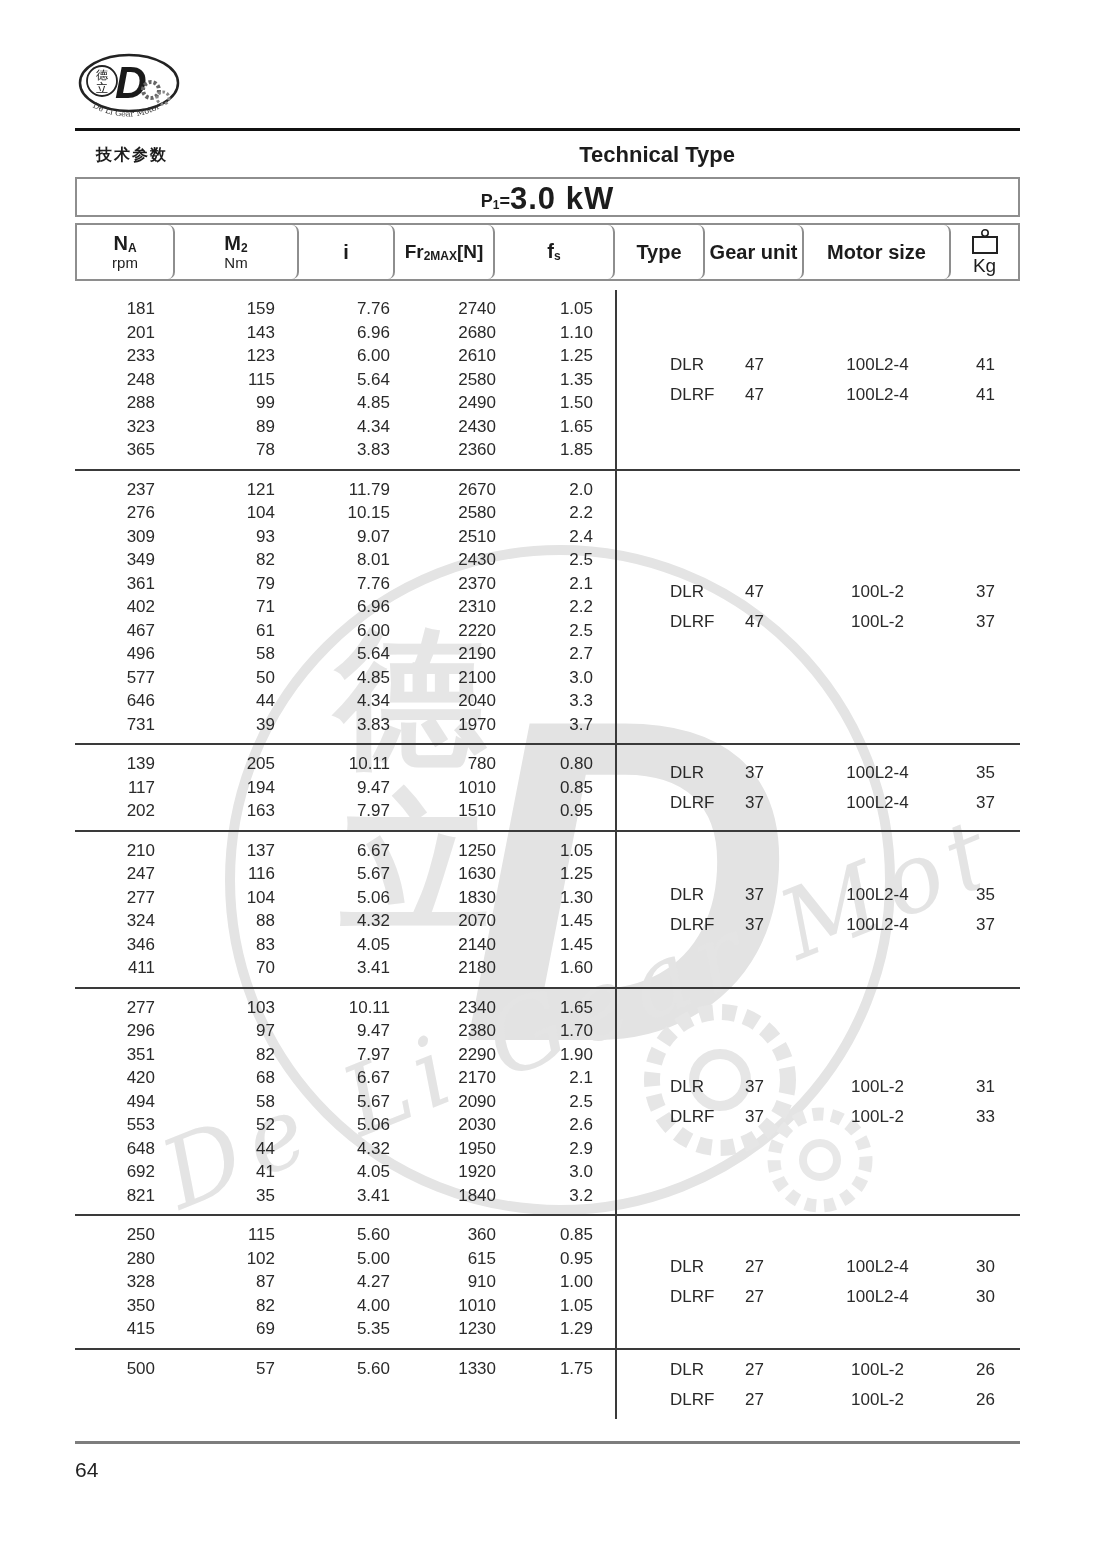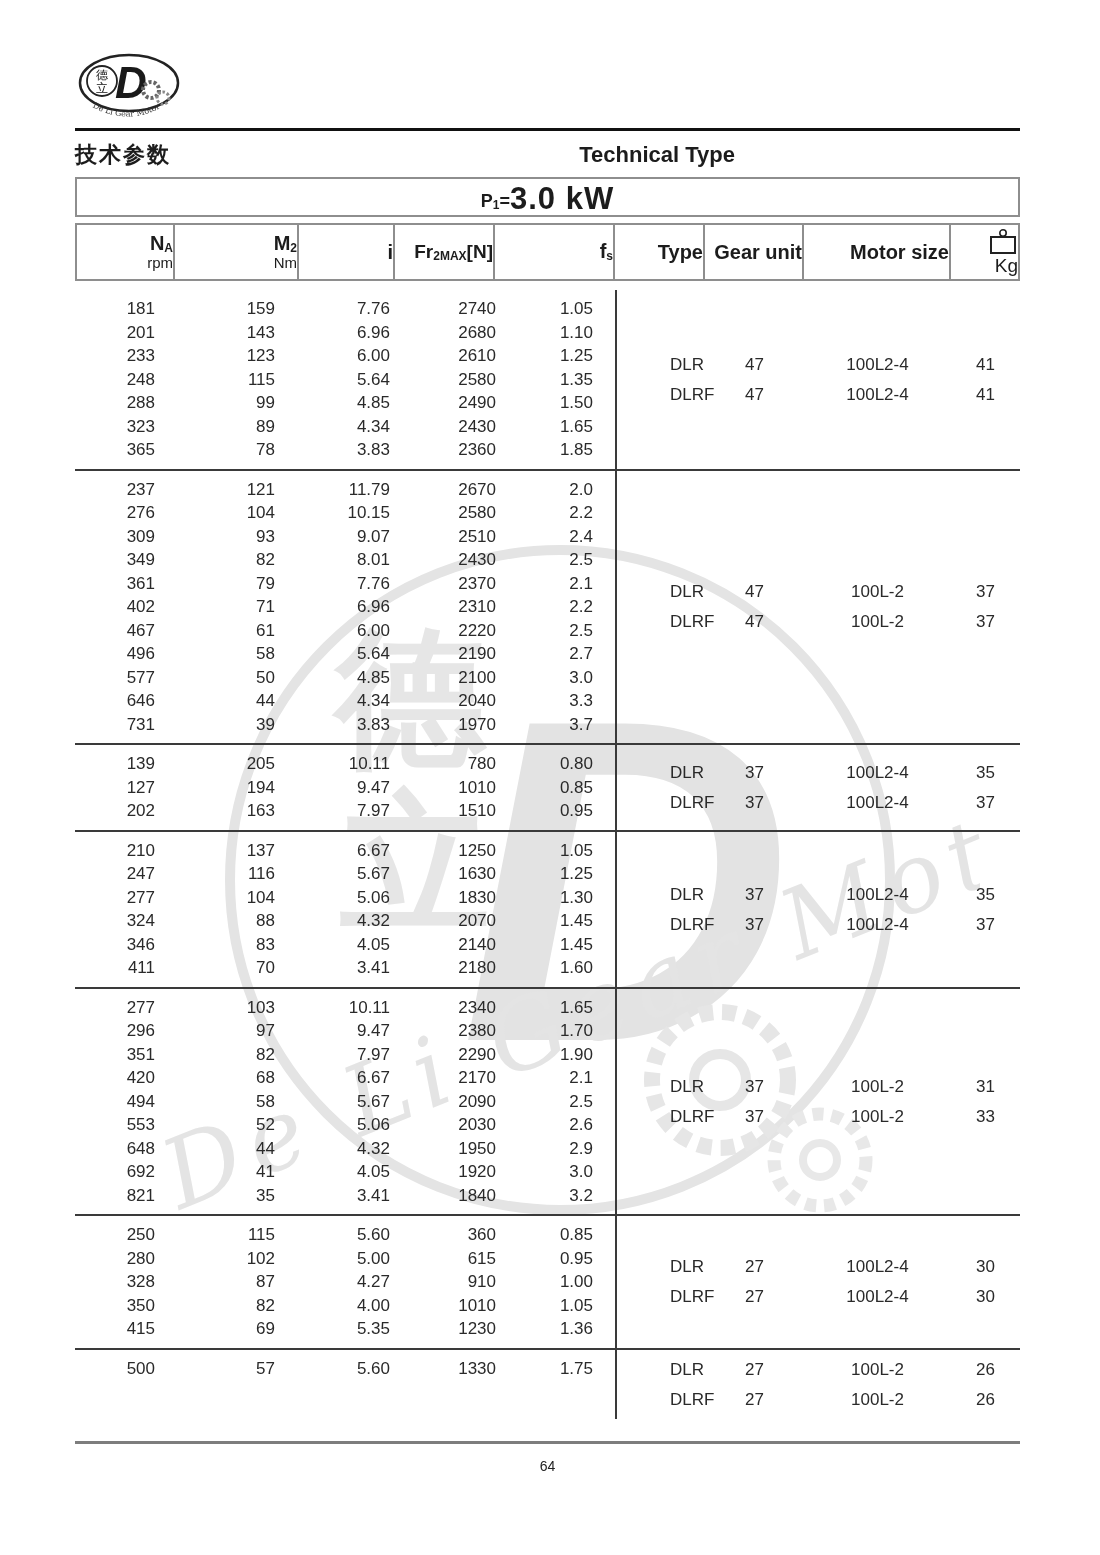--- a/index.html
+++ b/index.html
@@ -20,43 +20,43 @@
   .brand-header{display:flex;align-items:center;gap:28px;padding-top:50px;height:78px;position:relative;z-index:2;}
   .brand-title{
     font-family:"DejaVu Serif", serif;
     font-size:40px;font-weight:700;letter-spacing:16px;color:#151515;
     padding-bottom:6px;
   }
   .top-rule{height:3px;background:#111111;margin-top:0;position:relative;z-index:2;}
 
   
   .titles-row{display:flex;align-items:center;margin-top:12px;height:24px;position:relative;z-index:2;}
-  .title-cn{font-size:22px;font-weight:600;letter-spacing:2px;}
+  .title-cn{font-size:16px;font-weight:600;letter-spacing:2px;margin-left:21px;}
   .title-en{font-size:22px;font-weight:700;margin-left:auto;margin-right:285px;}
 
   
   .power-box{
     margin-top:10px;height:40px;border:2px solid #8e8e8e;box-sizing:border-box;
     display:flex;align-items:baseline;justify-content:center;
     position:relative;z-index:2;background:transparent;
   }
   .p-small{font-size:18px;font-weight:700;align-self:center;margin-top:8px;}
   .p-small sub{font-size:12px;vertical-align:-2px;}
   .p-big{font-size:31px;font-weight:700;align-self:center;margin-top:4px;letter-spacing:1px;}
 
   
   .cols-header{
     margin-top:6px;height:58px;border:2px solid #8e8e8e;box-sizing:border-box;
     display:grid;grid-template-columns:98px 124px 96px 100px 120px 90px 99px 147px auto;
     position:relative;z-index:2;
   }
   .hcell{
     border-right:2px solid #8e8e8e;
-    display:flex;flex-direction:column;align-items:flex-end;justify-content:center;
-    font-weight:700;font-size:20px;line-height:1.05;
+    display:flex;flex-direction:column;align-items:center;justify-content:center;
+    font-weight:700;font-size:20px;line-height:1.05;border-radius:7px;
   }
   .hcell:last-child{border-right:none;}
   .h-unit{font-size:15px;font-weight:400;margin-top:1px;}
   .hsub{font-size:12px;vertical-align:-2px;font-weight:700;}
   .h-kg{font-size:19px;font-weight:400;margin-top:1px;}
   .kg-icon{display:block;}
 
   
   .table-body{position:relative;margin-top:9px;z-index:2;}
   .v-divider{position:absolute;left:540px;top:0;bottom:0;width:2px;background:#3a3a3a;}
@@ -65,21 +65,21 @@
   .data-col{width:540px;}
   .data-row{display:grid;grid-template-columns:80px 120px 115px 106px 97px;line-height:23.5px;font-size:17px;color:#2a2a2a;}
   .cell{text-align:right;}
   .type-col{width:405px;display:flex;flex-direction:column;justify-content:center;gap:5px;}
   .type-row{display:grid;grid-template-columns:90px 99px 147px 69px;font-size:17px;line-height:25px;color:#2a2a2a;}
   .t-type{padding-left:55px;text-align:left;}
   .t-gear,.t-motor,.t-weight{text-align:center;}
 
   
   .footer-rule{height:3px;background:#7d7d7d;margin-top:22px;position:relative;z-index:2;}
-  .page-number{text-align:center;margin-top:14px;font-size:14px;color:#222;position:relative;z-index:2;}
+  .page-number{margin-top:14px;font-size:21px;color:#222;position:relative;z-index:2;}
 </style>
 </head>
 <body>
 
 <div class="page">
 
   <svg class="watermark" width="860" height="780" viewBox="0 0 860 780" aria-hidden="true">
     <circle cx="440" cy="360" r="330" fill="none" stroke="#e4e4e4" stroke-width="10"></circle>
     <text x="215" y="230" font-size="150" fill="#e6e6e6" font-family="DejaVu Serif, serif" font-weight="bold">德</text>
     <text x="220" y="395" font-size="150" fill="#e6e6e6" font-family="DejaVu Serif, serif" font-weight="bold">立</text>
@@ -323,21 +323,21 @@
         <div class="block">
           <div class="data-col">
             <div class="data-row">
               <span class="cell">139</span>
               <span class="cell">205</span>
               <span class="cell">10.11</span>
               <span class="cell">780</span>
               <span class="cell">0.80</span>
             </div>
             <div class="data-row">
-              <span class="cell">127</span>
+              <span class="cell">117</span>
               <span class="cell">194</span>
               <span class="cell">9.47</span>
               <span class="cell">1010</span>
               <span class="cell">0.85</span>
             </div>
             <div class="data-row">
               <span class="cell">202</span>
               <span class="cell">163</span>
               <span class="cell">7.97</span>
               <span class="cell">1510</span>
@@ -528,21 +528,21 @@
               <span class="cell">82</span>
               <span class="cell">4.00</span>
               <span class="cell">1010</span>
               <span class="cell">1.05</span>
             </div>
             <div class="data-row">
               <span class="cell">415</span>
               <span class="cell">69</span>
               <span class="cell">5.35</span>
               <span class="cell">1230</span>
-              <span class="cell">1.36</span>
+              <span class="cell">1.29</span>
             </div>
           </div>
           <div class="type-col">
             <div class="type-row">
               <span class="t-type">DLR</span>
               <span class="t-gear">27</span>
               <span class="t-motor">100L2-4</span>
               <span class="t-weight">30</span>
             </div>
             <div class="type-row">

